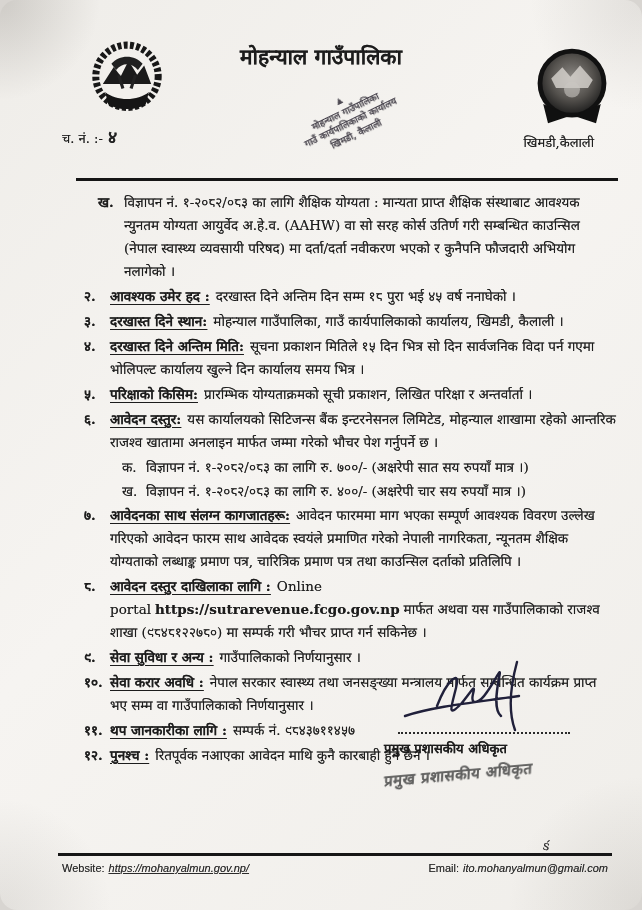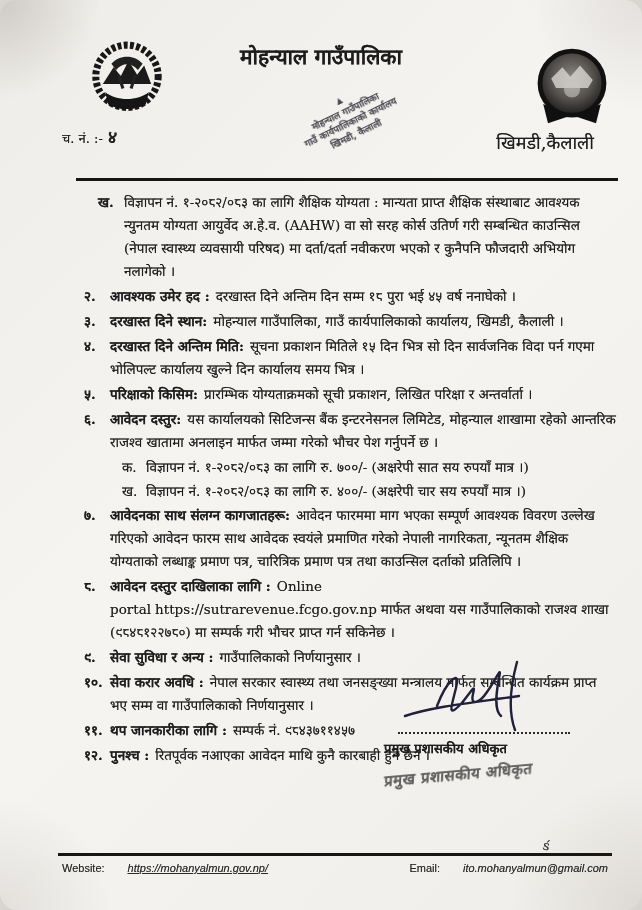--- a/index.html
+++ b/index.html
@@ -19,51 +19,51 @@
   .emblem-left{position:absolute;left:88px;top:40px;width:78px;height:82px;}
   .emblem-right{position:absolute;right:30px;top:46px;width:80px;height:84px;}
   .titles{position:absolute;left:120px;right:120px;top:42px;text-align:center;}
   .title1{font-size:21px;font-weight:bold;}
   .title2{font-size:24px;font-weight:bold;margin-top:7px;white-space:nowrap;}
   .stray{font-size:18px;font-weight:bold;margin-left:16px;}
   .meta-left{position:absolute;left:62px;top:124px;font-size:13px;line-height:27px;}
   .meta-left .row{white-space:nowrap;}
   .hand{display:inline-block;font-size:17px;font-weight:bold;margin-left:5px;
         transform:rotate(7deg);font-family:"DejaVu Sans",sans-serif;color:#222;}
-  .meta-right{position:absolute;right:48px;top:130px;font-size:18px;line-height:26px;text-align:center;}
+  .meta-right{position:absolute;right:48px;top:130px;font-size:13px;line-height:26px;text-align:center;}
   .stamp{
     position:absolute;left:270px;top:92px;width:156px;z-index:3;
     transform:rotate(-26deg);text-align:center;color:rgba(48,42,58,.62);
     font-size:9.5px;line-height:12.5px;font-weight:bold;filter:blur(.3px);
   }
   .stamp .mini{font-size:8px;letter-spacing:2px;}
   .rule-top{position:absolute;left:76px;right:24px;top:178px;height:3px;background:#151515;z-index:2;}
   
   .docbody{position:absolute;left:84px;right:26px;top:191px;font-size:13.5px;line-height:23px;}
   .item{display:flex;margin-bottom:2px;}
   .item .num{flex:0 0 26px;font-weight:bold;}
   .item .content{flex:1;}
   .item.sub{margin-left:14px;}
   .item.subitem{margin-left:38px;margin-bottom:1px;}
   .item.subitem .num{flex:0 0 24px;font-weight:normal;}
-  .head{font-weight:bold;text-underline-offset:3px;margin-right:6px;text-align:right;}
-  .url{font-weight:normal;margin:5px 4px;}
+  .head{font-weight:bold;text-decoration:underline;text-underline-offset:3px;margin-right:6px;text-align:right;}
+  .url{font-weight:bold;margin:5px 4px;}
   
   .signature{position:absolute;right:58px;top:658px;width:200px;z-index:2;}
   .sig-svg{display:block;margin:0 auto;}
   .dotline{border-top:2px dotted #2a2a2a;margin:0 14px 5px;}
   .sig-title{font-size:13px;font-weight:bold;}
   .sig-stamp{display:inline-block;font-size:15px;font-weight:bold;color:#474747;opacity:.85;
              transform:rotate(-5deg) skewX(-8deg);margin-top:7px;letter-spacing:.5px;filter:blur(.2px);}
   
   .rule-bottom{position:absolute;left:58px;right:30px;top:853px;height:3px;background:#161616;}
   .footer{position:absolute;left:62px;right:34px;top:862px;display:flex;justify-content:space-between;
           font-family:"Liberation Sans","DejaVu Sans",sans-serif;font-size:11px;color:#2b2b2b;}
   .footer .lbl{font-weight:normal;font-style:normal;margin-right:4px;margin-top:6px;}
-  .footer .val{font-style:italic;margin-left:19px;}
+  .footer .val{font-style:italic;}
   .footer .website .val{text-decoration:underline;}
   .scribble{position:absolute;right:92px;top:838px;font-size:13px;color:#333;transform:rotate(12deg);}
 </style>
 </head>
 <body>
 
 <div class="page">
 
   <div class="emblem-left">
     <svg width="78" height="82" viewBox="0 0 100 104">

